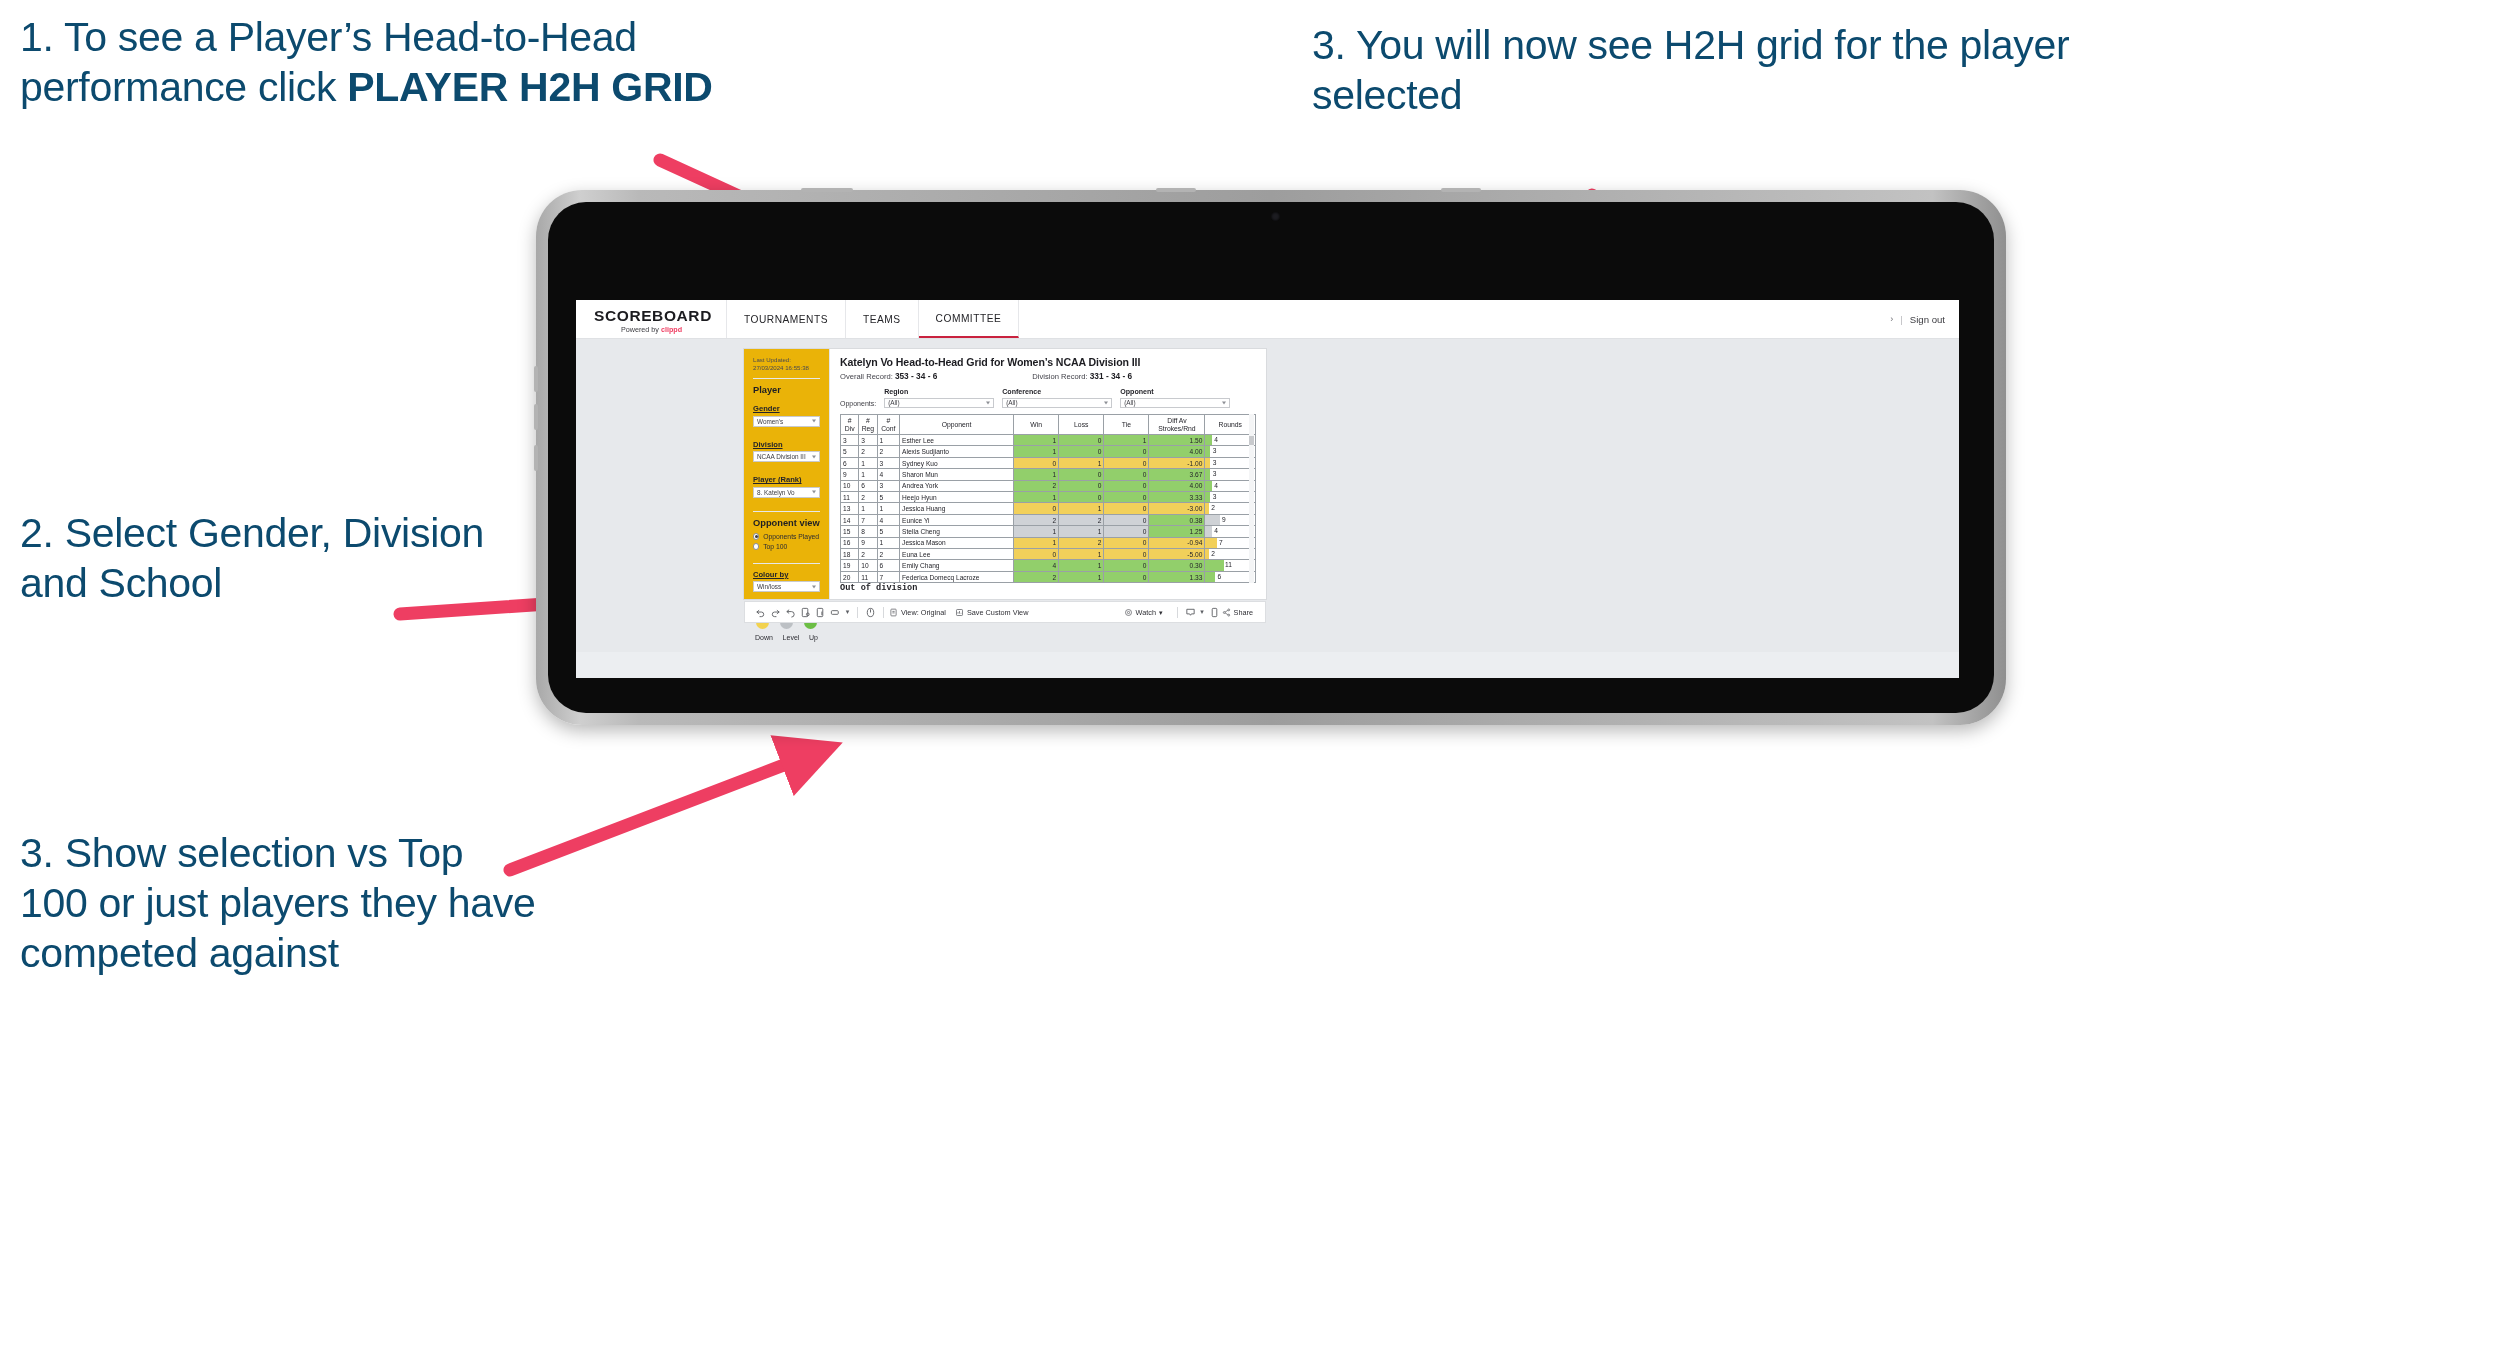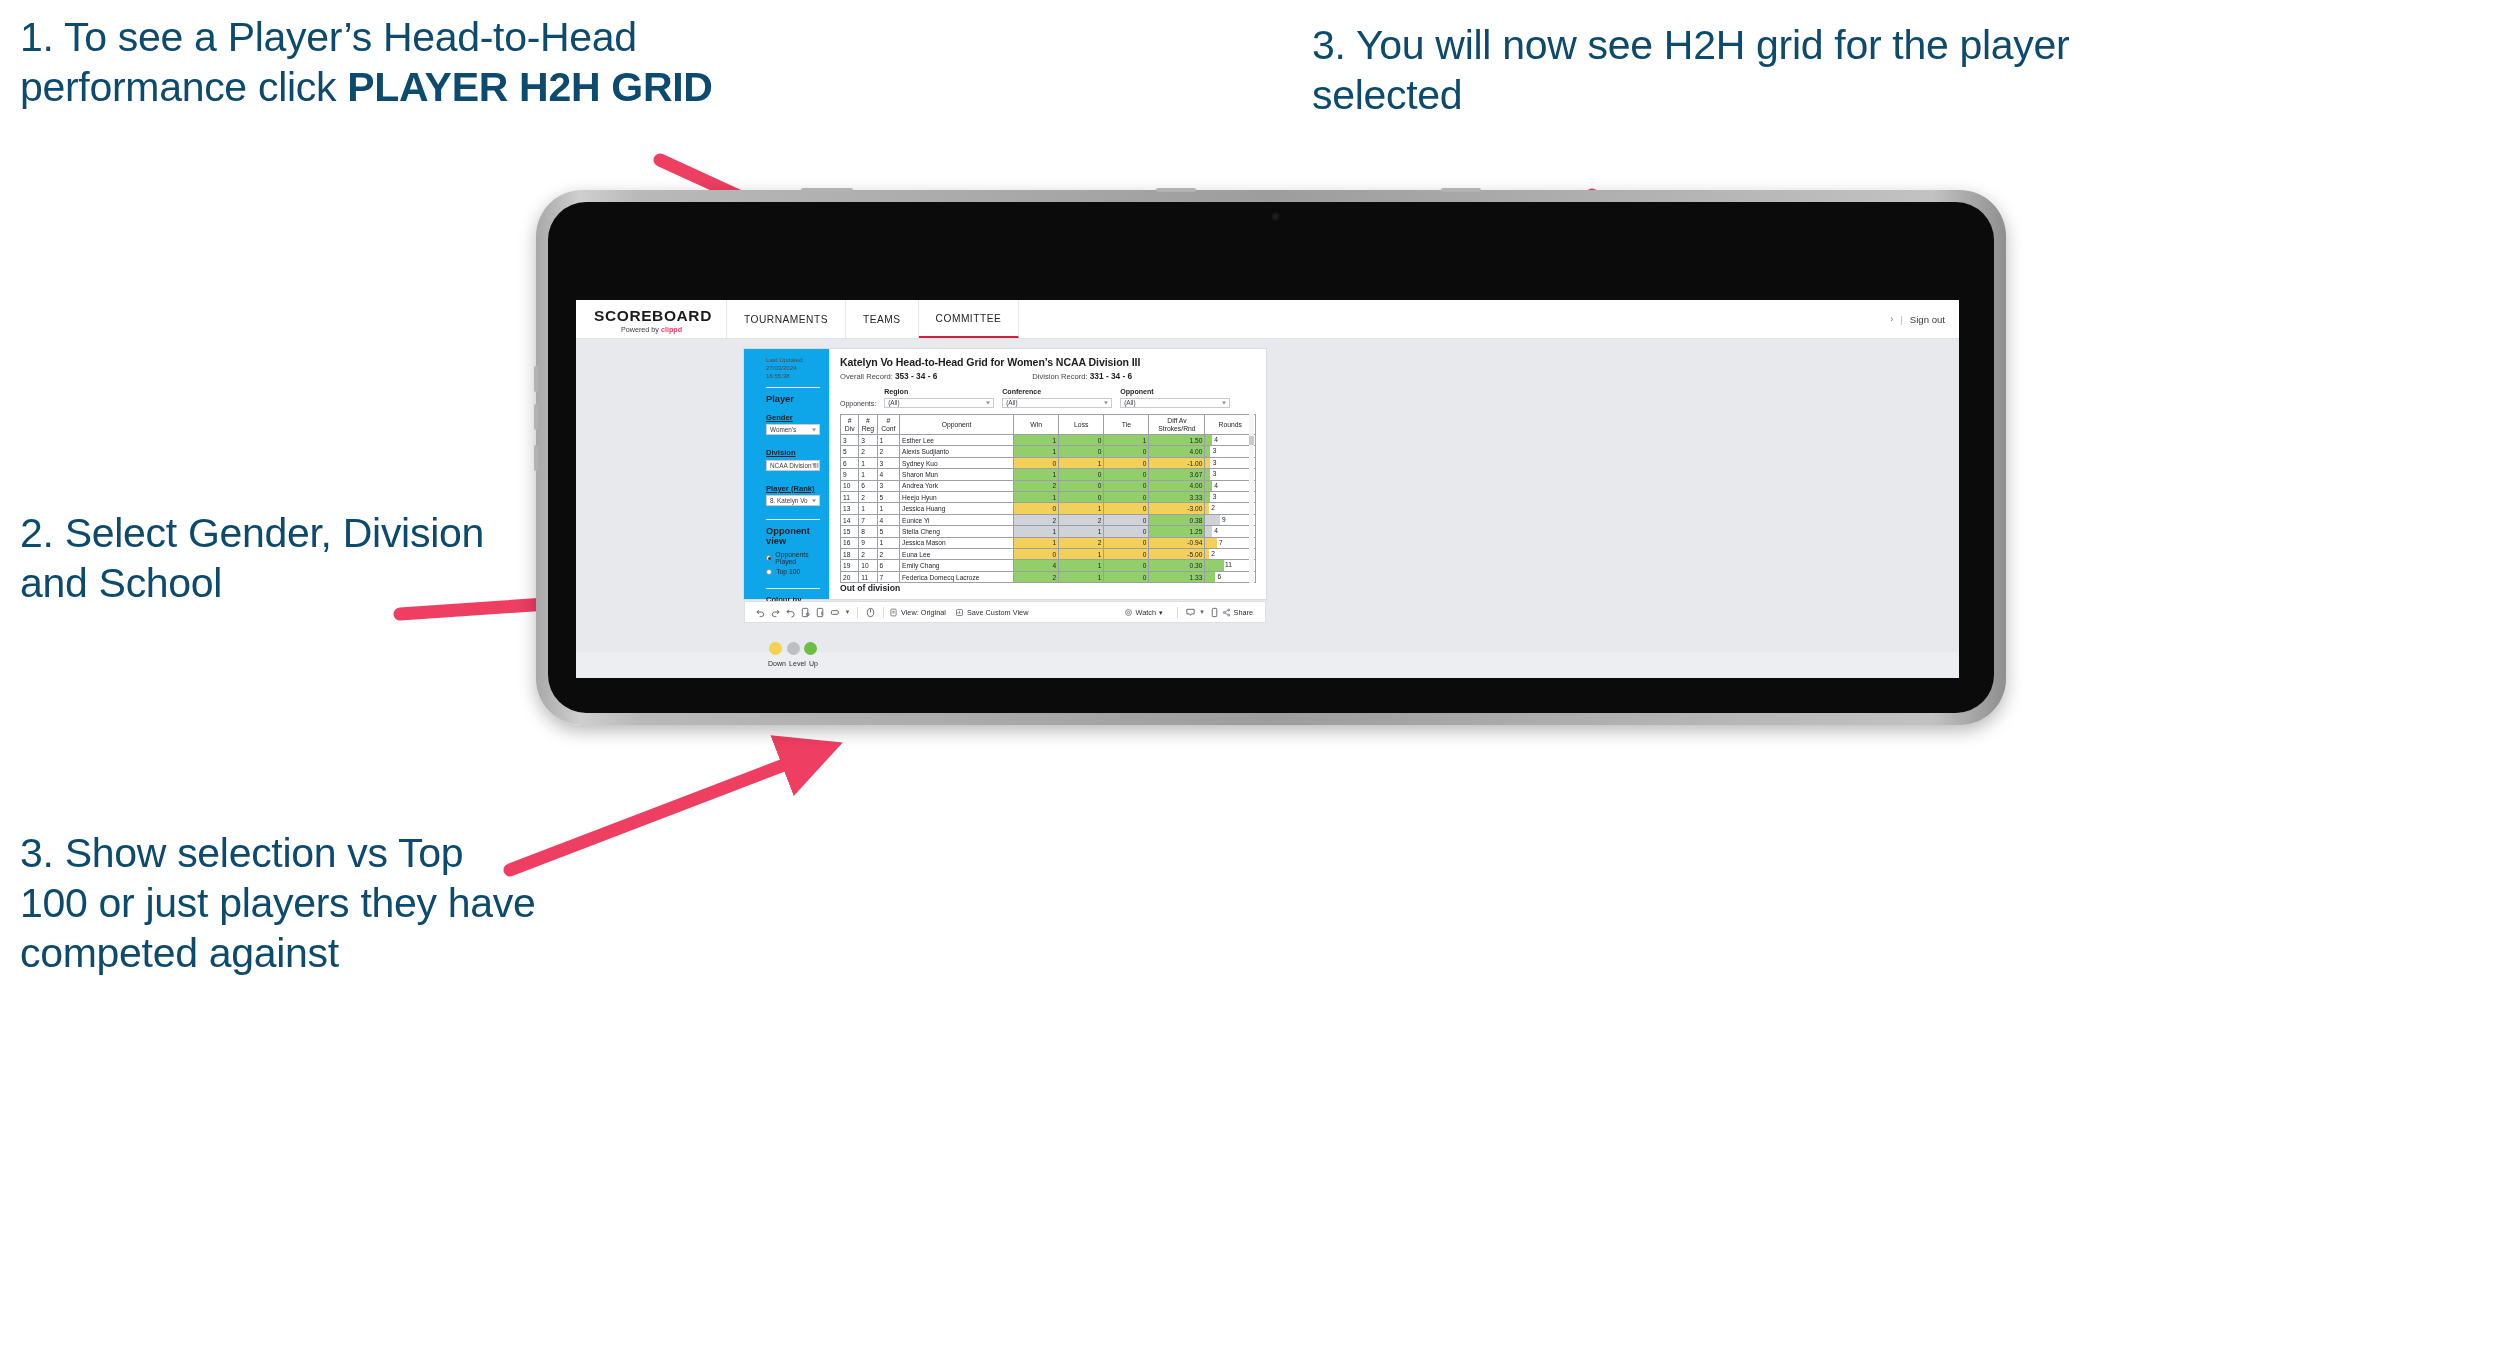--- a/index.html
+++ b/index.html
@@ -84,21 +84,21 @@
   .subnav .sub-item.active{color:#ef3e62;}
 
   
   .workspace{position:relative;height:313px;background:#e7e9ec;}
   .viz{
     position:absolute;left:168px;top:10px;width:522px;height:250px;
     background:#ffffff;display:flex;
     box-shadow:0 0 0 1px #d9dbde;
   }
   
-  .panel{width:86px;border-right:1px solid #e3e5e8;padding:7px 9px 0 22px;box-sizing:border-box;background:#0ea5e9;}
+  .panel{width:86px;border-right:1px solid #e3e5e8;padding:7px 9px 0 9px;box-sizing:border-box;background:#eab308;}
   .lastupd{font-size:6.1px;color:#4a4a50;line-height:1.35;}
   .panel hr{border:none;border-top:1px solid #e6e8ea;margin:6px 0 6px 0;}
   .panel h3{font-size:9.3px;font-weight:700;color:#1f1f24;margin:2px 0 9px 0;}
   .fld-label{font-size:7.6px;font-weight:700;color:#24242a;margin:0 0 2.5px 0;text-decoration:underline;}
   .sel{
     position:relative;border:1px solid #c8cace;background:#fff;height:11px;
     font-size:6.4px;color:#3b3b41;display:flex;align-items:center;padding-left:3px;
     box-sizing:border-box;margin-bottom:13px;
   }
   .sel .caret{position:absolute;right:3px;top:50%;transform:translateY(-50%);
@@ -131,21 +131,21 @@
   td.name{text-align:left;padding-left:4px;}
   td.rounds{text-align:left;position:relative;padding:0;}
   .bar{position:absolute;left:0;top:0;bottom:0;}
   .rv{position:relative;padding-left:2px;line-height:10.4px;}
   .green{background:#92cf6b;}
   .yellow{background:#f2d05a;}
   .grey{background:#cfd2d6;}
   .sb-track{position:absolute;right:2px;top:0;width:5px;height:100%;background:#f4f5f6;}
   .sb-thumb{position:absolute;right:2px;top:22px;width:5px;height:9px;background:#c8cacd;}
 
-  .ood-title{font-size:8.6px;font-weight:700;color:#1d1d22;margin-top:0;}
+  .ood-title{font-size:8.6px;font-weight:700;color:#1d1d22;margin-top:0;font-family:Liberation Mono, monospace;}
 
   .bottombar{
     position:absolute;left:168px;top:262px;width:522px;height:22px;
     background:#fff;border:1px solid #dcdee1;box-sizing:border-box;
     display:flex;align-items:center;gap:0;padding:0 8px;
   }
   .tb-ic{width:15px;display:flex;align-items:center;justify-content:center;color:#5d5f64;font-size:10px;}
   .tb-sep{width:1px;height:11px;background:#d7d9dc;margin:0 5px;}
   .tb-txt{display:flex;align-items:flex-end;gap:3px;font-size:7.3px;color:#2f2f35;margin-right:9px;white-space:nowrap;}
   .tb-right{margin-left:auto;display:flex;align-items:center;}

